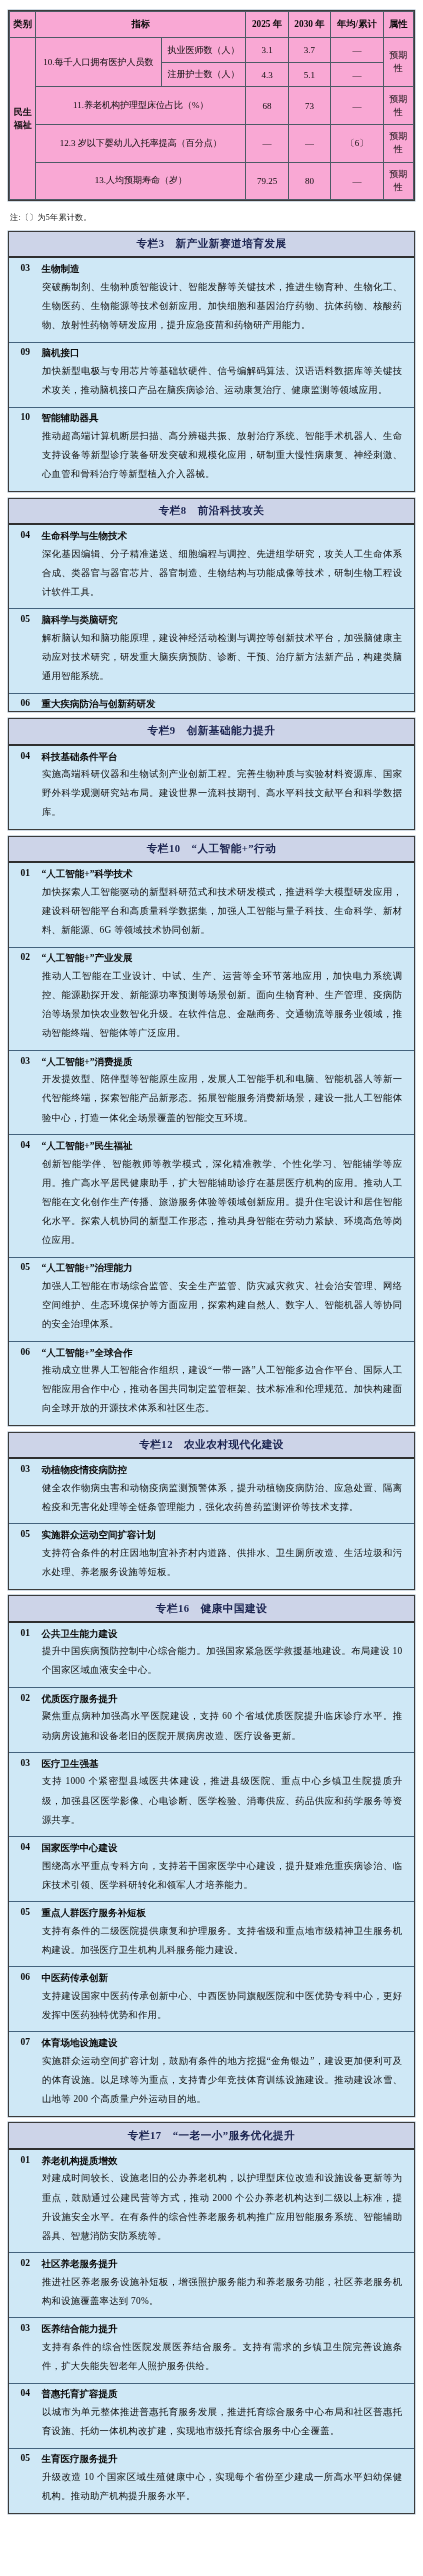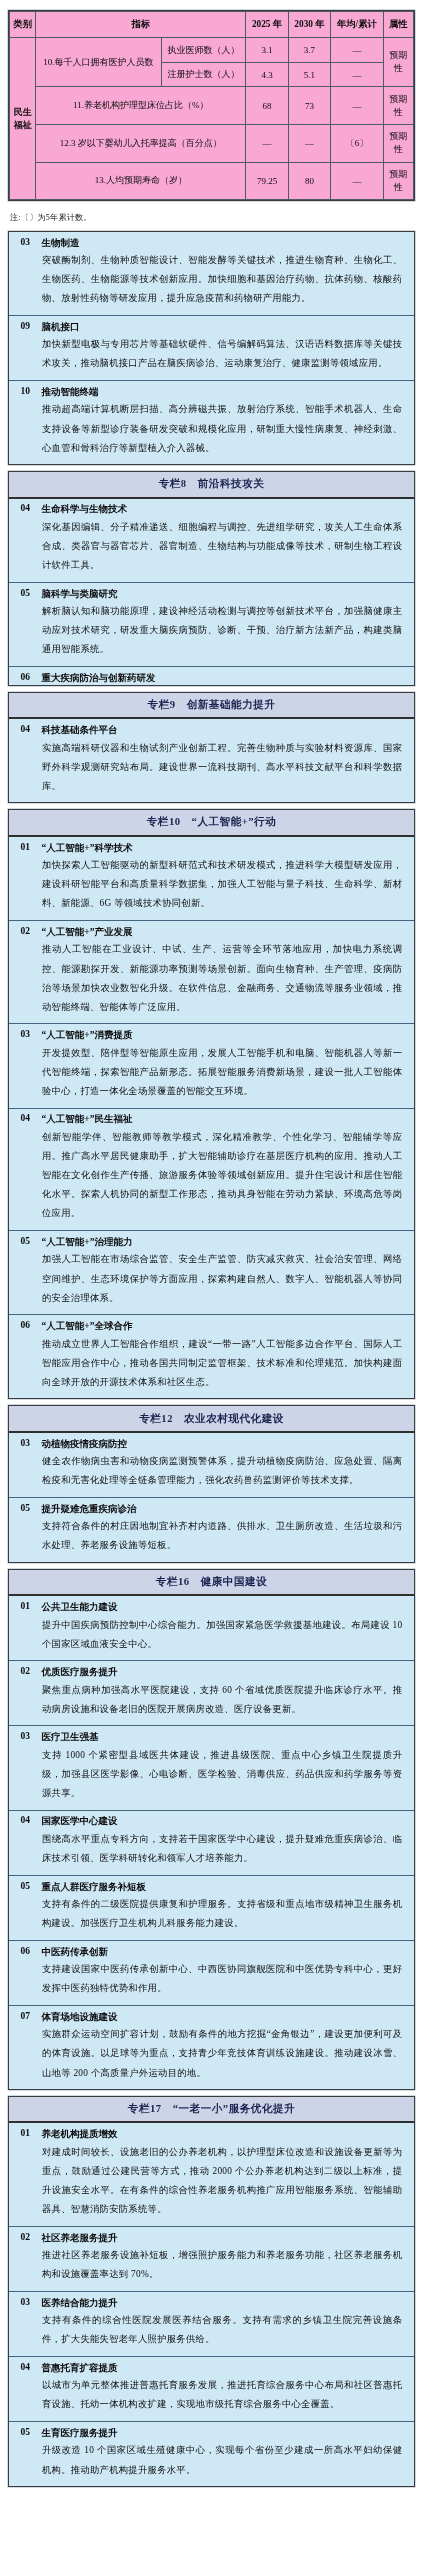--- a/index.html
+++ b/index.html
@@ -92,41 +92,42 @@
         <td>—</td>
         <td>预期性</td>
       </tr>
     </tbody>
       </table>
   </section>
   <div class="note">注:〔〕为5年累计数。</div>
 
   <div id="boxes">
     <section class="box">
+      <div class="box-head">专栏3　新产业新赛道培育发展</div>
       <div class="box-body">
     <div class="item">
       <div class="item-head">
         <span class="item-num">03</span>
         <span class="item-title">生物制造</span>
       </div>
       <div class="item-text">突破酶制剂、生物种质智能设计、智能发酵等关键技术，推进生物育种、生物化工、生物医药、生物能源等技术创新应用。加快细胞和基因治疗药物、抗体药物、核酸药物、放射性药物等研发应用，提升应急疫苗和药物研产用能力。</div>
     </div>
 
     <div class="item">
       <div class="item-head">
         <span class="item-num">09</span>
         <span class="item-title">脑机接口</span>
       </div>
       <div class="item-text">加快新型电极与专用芯片等基础软硬件、信号编解码算法、汉语语料数据库等关键技术攻关，推动脑机接口产品在脑疾病诊治、运动康复治疗、健康监测等领域应用。</div>
     </div>
 
     <div class="item">
       <div class="item-head">
         <span class="item-num">10</span>
-        <span class="item-title">推动智能终端</span>
+        <span class="item-title">智能辅助器具</span>
       </div>
       <div class="item-text">推动超高端计算机断层扫描、高分辨磁共振、放射治疗系统、智能手术机器人、生命支持设备等新型诊疗装备研发突破和规模化应用，研制重大慢性病康复、神经刺激、心血管和骨科治疗等新型植入介入器械。</div>
     </div>
   </div>
     </section>
 
     <section class="box">
       <div class="box-head">专栏8　前沿科技攻关</div>
       <div class="box-body">
     <div class="item">
@@ -227,21 +228,21 @@
       <div class="item-head">
         <span class="item-num">03</span>
         <span class="item-title">动植物疫情疫病防控</span>
       </div>
       <div class="item-text">健全农作物病虫害和动物疫病监测预警体系，提升动植物疫病防治、应急处置、隔离检疫和无害化处理等全链条管理能力，强化农药兽药监测评价等技术支撑。</div>
     </div>
 
     <div class="item">
       <div class="item-head">
         <span class="item-num">05</span>
-        <span class="item-title">提升疑难危重疾病诊治</span>
+        <span class="item-title">实施群众运动空间扩容计划</span>
       </div>
       <div class="item-text">支持符合条件的村庄因地制宜补齐村内道路、供排水、卫生厕所改造、生活垃圾和污水处理、养老服务设施等短板。</div>
     </div>
   </div>
     </section>
 
     <section class="box">
       <div class="box-head">专栏16　健康中国建设</div>
       <div class="box-body">
     <div class="item">

